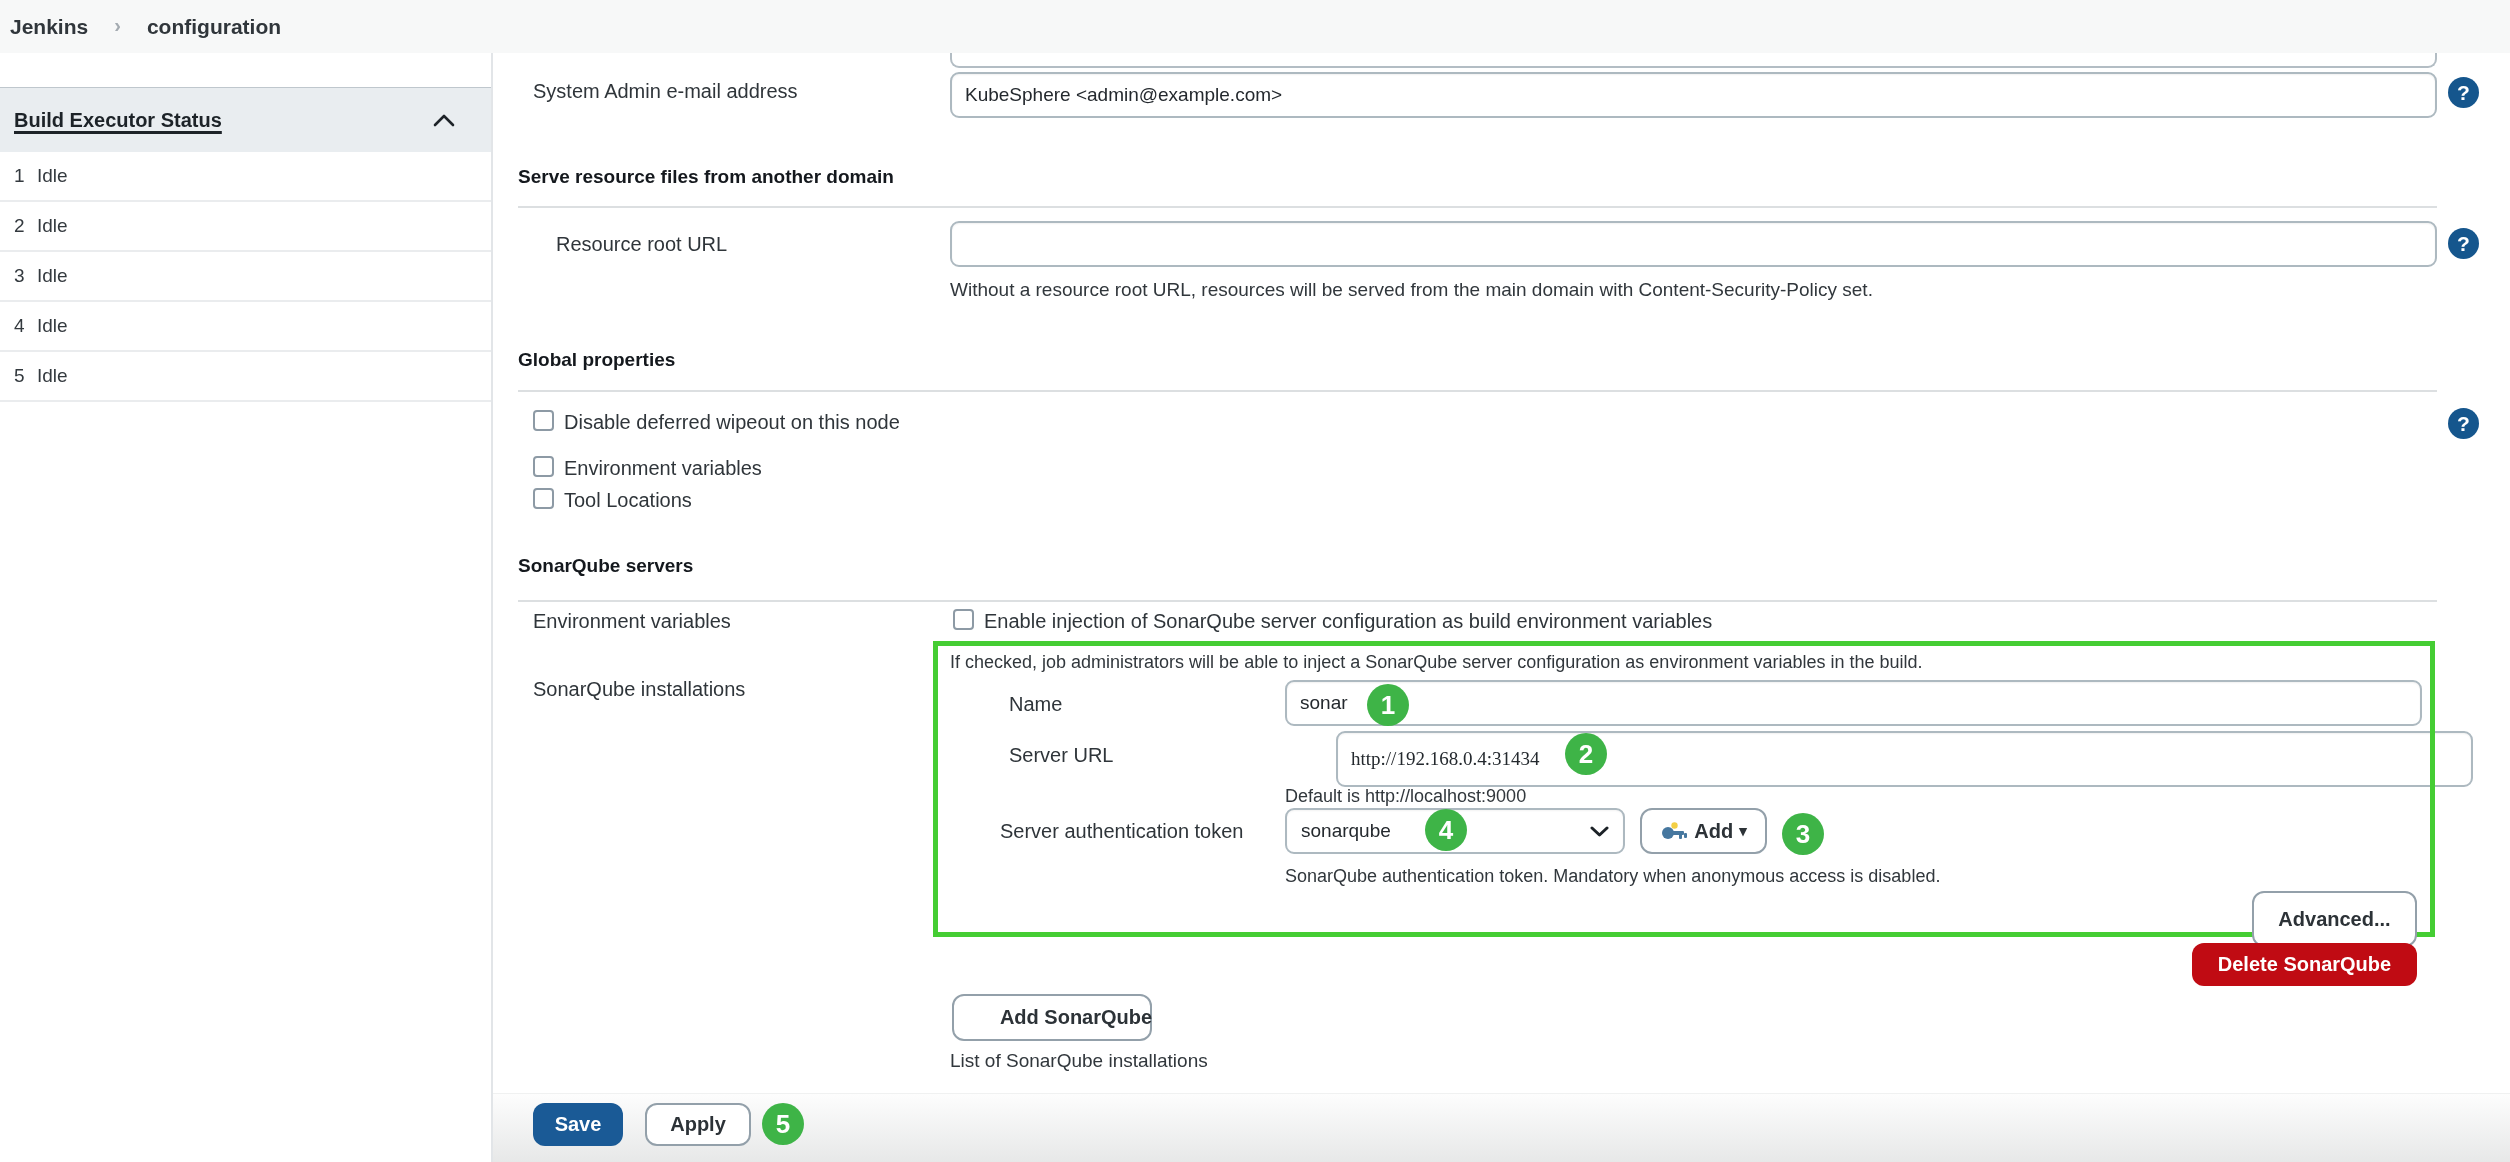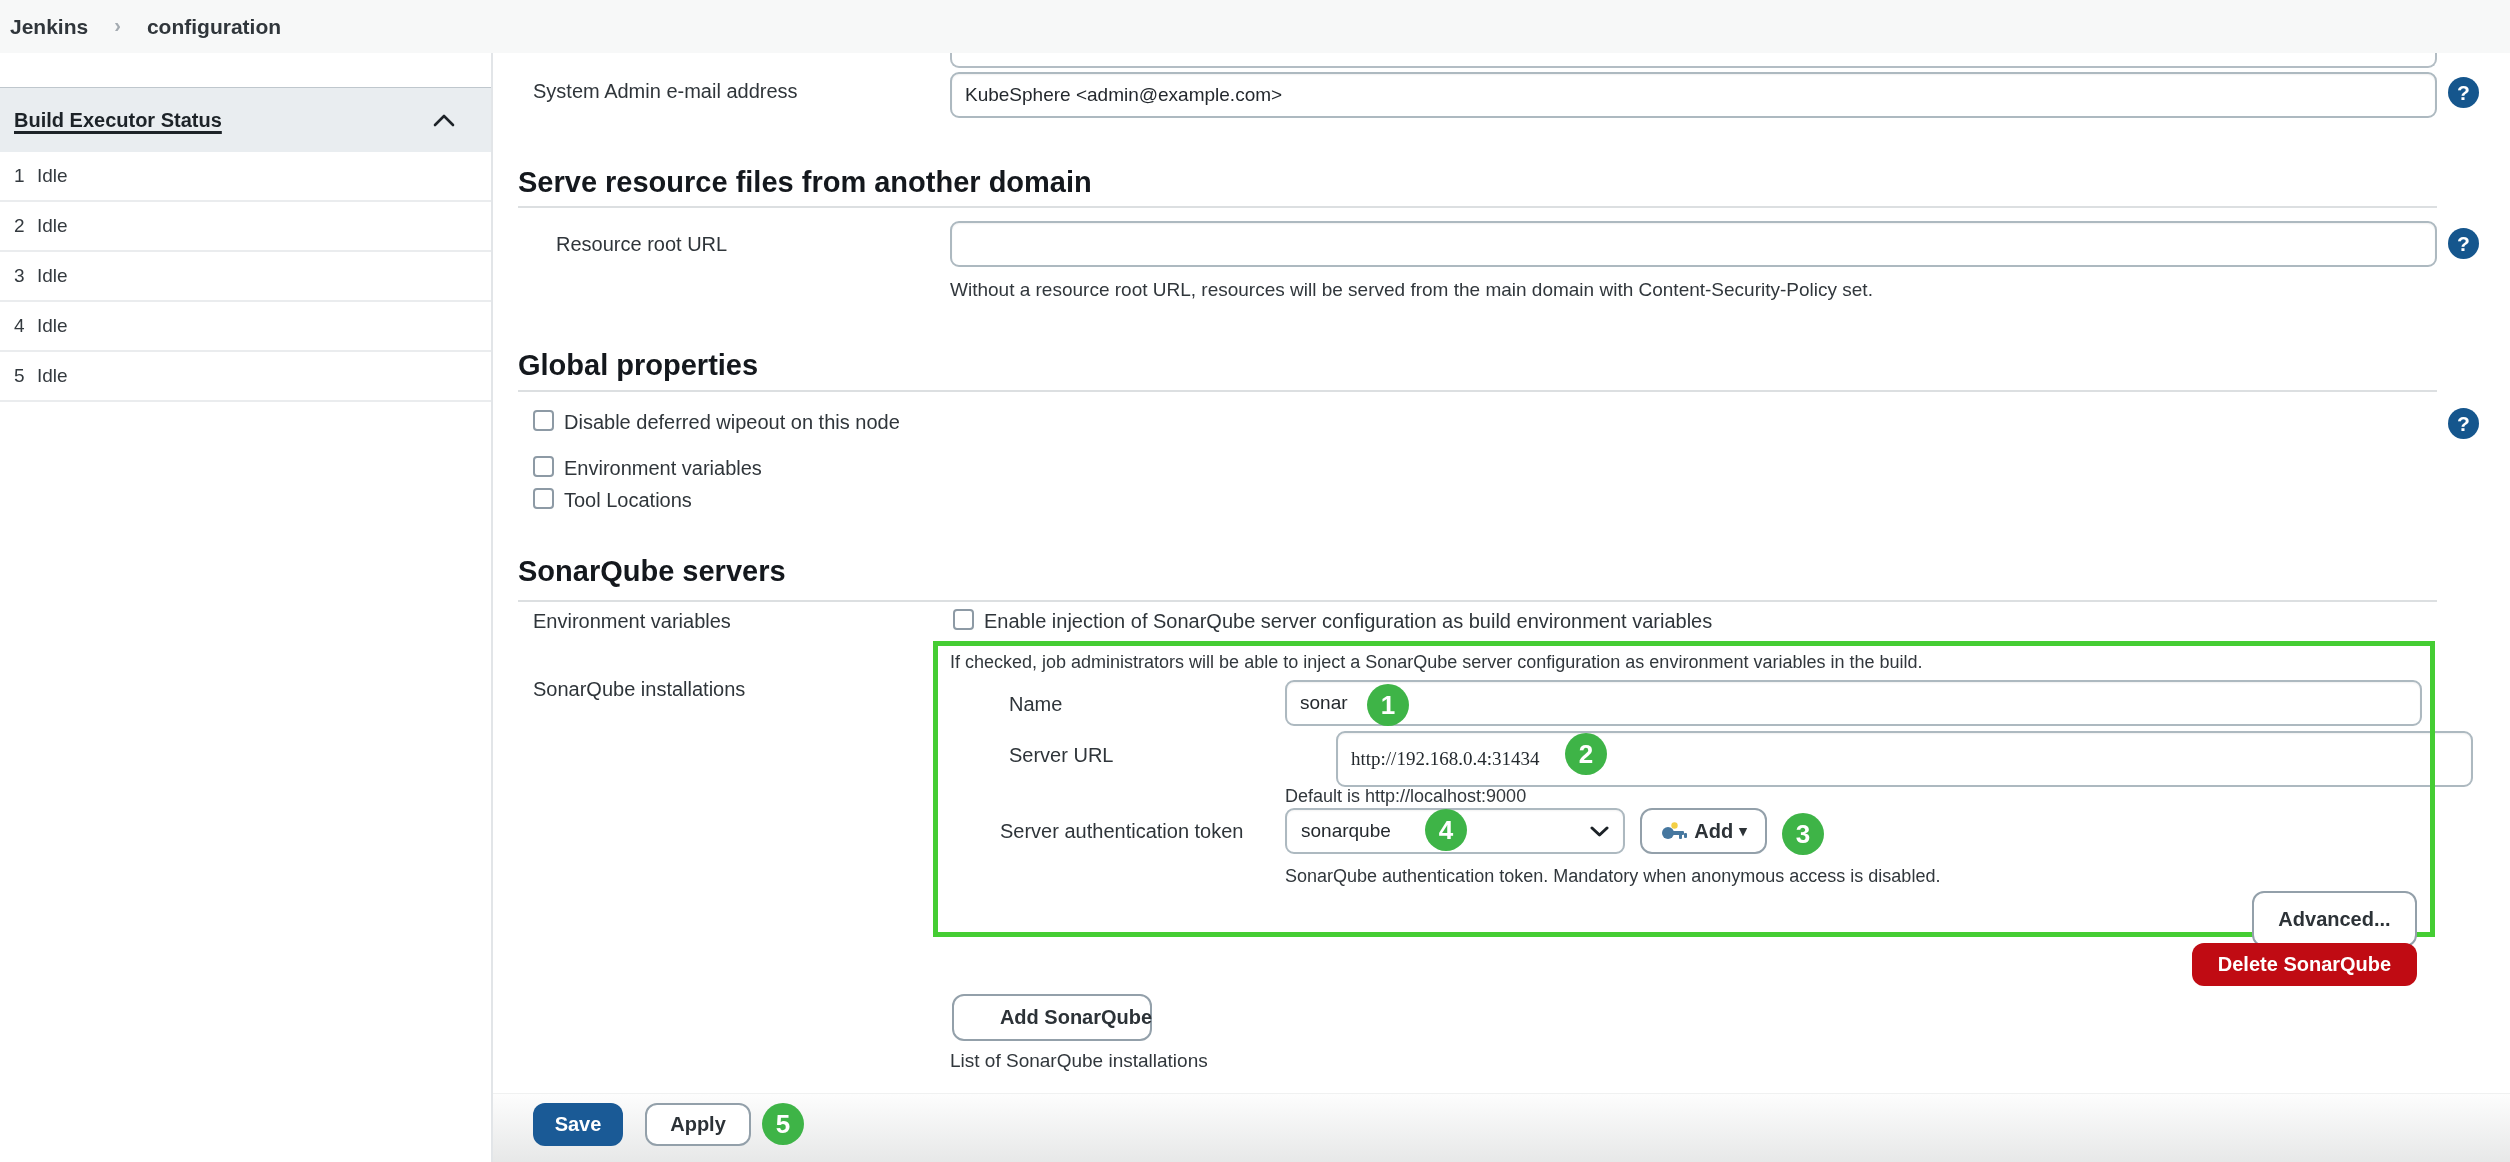--- a/index.html
+++ b/index.html
@@ -21,21 +21,21 @@
     padding:0 36px 0 14px; }
   .exec-title { font-size:20px; font-weight:bold; color:#1d2328; text-decoration:underline;
     text-decoration-thickness:2.5px; text-underline-offset:4px; cursor:pointer; }
   .exec-row { position:absolute; left:0; width:491px; height:50px; border-bottom:2px solid #eaecee;
     display:flex; align-items:center; font-size:19px; color:#33393e; }
   .exec-num { width:22px; margin-left:14px; }
   .exec-status { margin-left:1px; }
 
   
   .label { position:absolute; font-size:20px; color:#2f353a; white-space:nowrap; }
-  .section-title { position:absolute; font-size:29px; font-weight:bold; color:#14181d; white-space:nowrap; }
+  .section-title { position:absolute; font-size:19px; font-weight:bold; color:#14181d; white-space:nowrap; }
   .divider { position:absolute; left:518px; width:1919px; height:2px; background:#dcdfe1; }
   .help-text { position:absolute; font-size:19px; color:#31373c; white-space:nowrap; }
   .help-text.small { font-size:18px; }
 
   
   .tinput { position:absolute; border:2px solid #adb9c0; border-radius:9px; background:#fff;
     font-family:"Liberation Sans", sans-serif; font-size:19px; color:#24292e; padding:16px 13px;
     box-shadow:inset 0 1px 2px rgba(0,0,0,0.06); outline:none; }
   .partial-input { position:absolute; left:950px; top:53px; width:1487px; height:15px;
     border:2px solid #b3bdc4; border-top:none; border-radius:0 0 9px 9px; background:#fff; }

